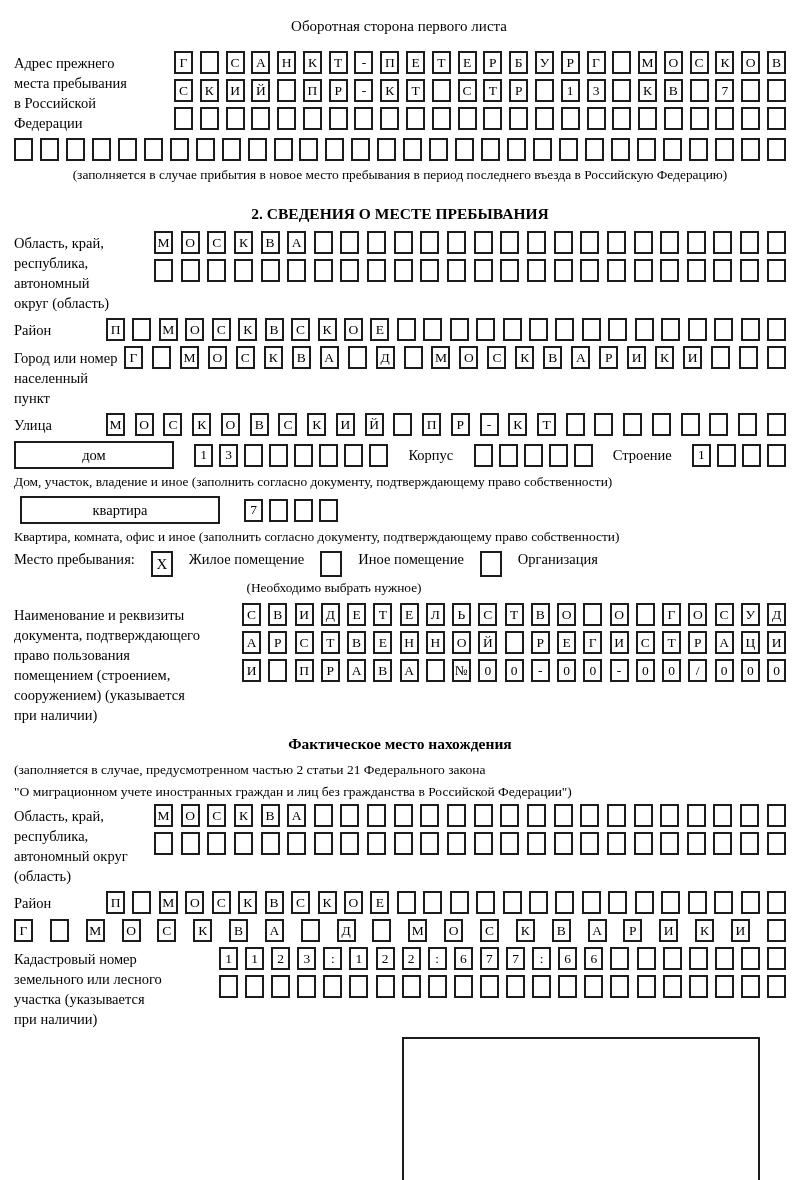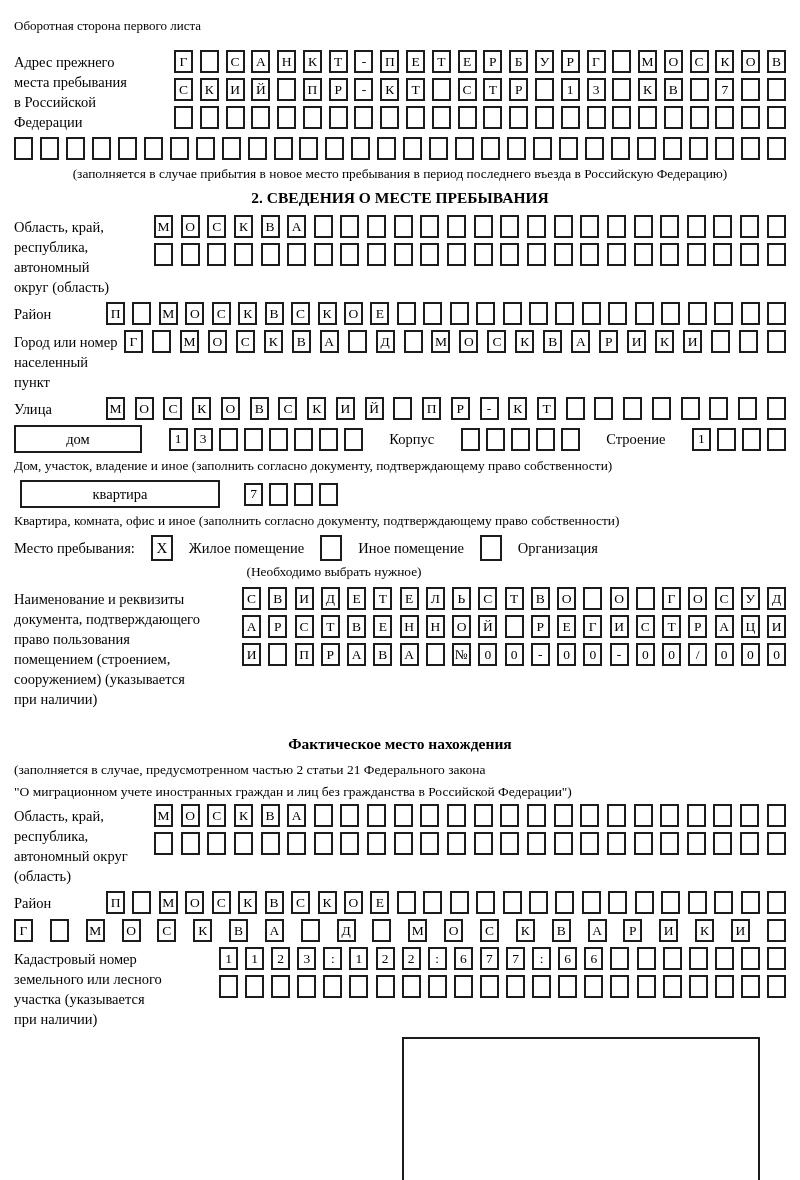--- a/index.html
+++ b/index.html
@@ -2,47 +2,47 @@
 <html><head>
 <meta charset="utf-8">
 <style>
   html,body{margin:0;padding:0;}
   body{
     width:800px;height:1180px;box-sizing:border-box;
     padding:6px 14px 0 14px;overflow:hidden;
     background:#fff;color:#000;
     font-family:"Liberation Serif","DejaVu Serif",serif;
   }
-  .header-note{text-align:left;font-size:13px;margin:12px 2px 16px 0;}
+  .header-note{text-align:center;font-size:15px;margin:12px 2px 16px 0;}
   .frow{display:flex;align-items:flex-start;margin-bottom:5px;}
   .flabel{flex:none;font-size:14.5px;line-height:20px;white-space:pre-line;padding-top:2px;}
   .w160{width:160px}.w140{width:140px}.w92{width:92px}.w110{width:110px}
   .w228{width:228px}.w150{width:150px}.w205{width:205px}
   .flabel.small{font-size:12.5px;line-height:17px;}
   .rows{flex:1;display:flex;flex-direction:column;gap:5px;min-width:0;}
   .cells{display:flex;justify-content:space-between;flex:1;min-width:0;}
   .cell{flex:none;width:19px;height:23px;border:2px solid #1c1c1c;box-sizing:border-box;
         display:inline-flex;align-items:center;justify-content:center;
         font-size:13.5px;line-height:1;background:#fff;}
   .fullrow{margin:0 0 5px 0;}
   .caption{font-size:13.4px;line-height:17px;margin-bottom:6px;}
   .center{text-align:center;}
-  .sec-title{font-weight:bold;text-align:center;font-size:15.5px;margin:7px 0 8px;}
+  .sec-title{font-weight:bold;text-align:center;font-size:15.5px;margin:22px 0 8px;}
   .house-row{display:flex;align-items:center;justify-content:space-between;margin:2px 0 4px;}
   .wide-box{flex:none;border:2px solid #1c1c1c;height:28px;box-sizing:border-box;
             display:flex;align-items:center;justify-content:center;font-size:14.5px;}
-  .dom-box{width:128px}.kv-box{width:200px}
+  .dom-box{width:160px}.kv-box{width:200px}
   .cellgroup{flex:none;display:flex;gap:6px;}
   .inline-lbl{flex:none;font-size:14.5px;}
   .kv-row{display:flex;align-items:center;gap:24px;margin:4px 0 4px;padding-left:6px;}
-  .stay-row{display:flex;align-items:center;gap:16px;margin:5px 0 2px;font-size:14.5px;}
+  .stay-row{display:flex;align-items:flex-start;gap:16px;margin:5px 0 2px;font-size:14.5px;}
   .checkbox{flex:none;width:22px;height:26px;border:2px solid #1c1c1c;box-sizing:border-box;
             display:inline-flex;align-items:center;justify-content:center;font-size:15px;}
   .choose-note{width:640px;text-align:center;margin-bottom:7px;}
-  .subtitle{font-weight:bold;text-align:center;font-size:15.5px;margin:26px 0 7px;}
+  .subtitle{font-weight:bold;text-align:center;font-size:15.5px;margin:10px 0 7px;}
   .cap2{text-align:left;font-size:13.5px;line-height:19px;margin-bottom:3px;}
   .stamp-wrap{margin-left:366px;width:402px;text-align:center;margin-top:8px;}
   .stamp-box{width:358px;height:172px;border:2px solid #1c1c1c;box-sizing:border-box;margin:0 auto 7px auto;}
 </style>
 </head>
 <body>
 
 <div class="header-note">Оборотная сторона первого листа</div>
 
 <div class="frow">

